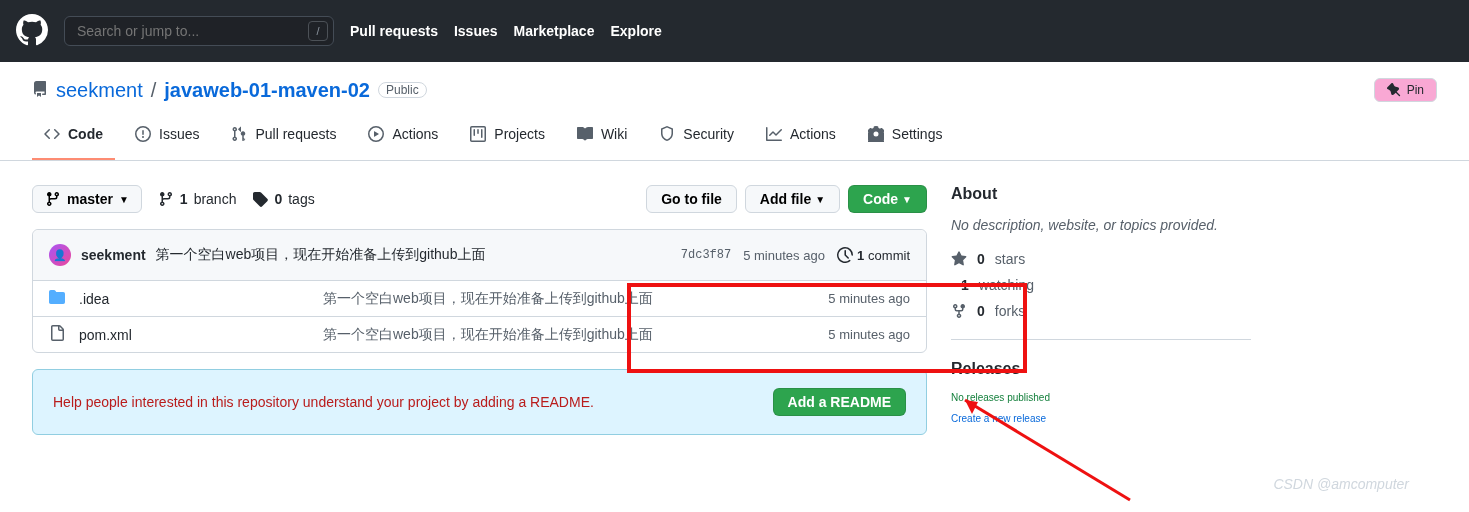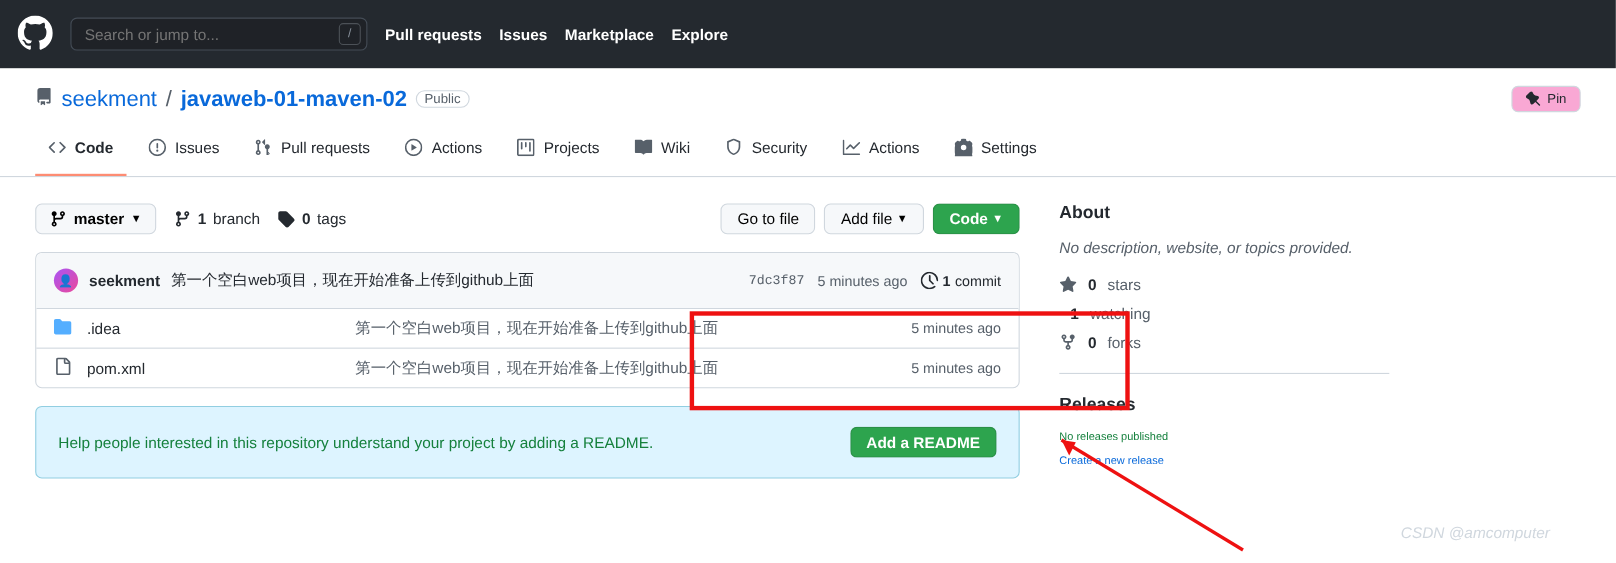--- a/index.html
+++ b/index.html
@@ -16,48 +16,48 @@
 .repotitle{display:flex;align-items:center;gap:8px;font-size:20px;margin-bottom:16px}
 .repotitle .oi{color:#57606a}
 .repotitle a{color:#0969da}
 .repotitle .sep{color:#57606a}
 .badge{border:1px solid #d0d7de;border-radius:2em;padding:0 7px;font-size:12px;color:#57606a;font-weight:500}
 .pin-btn{margin-left:auto;border:1px solid #d0d7de;border-radius:6px;background:#f9a8d4;padding:4px 12px;font-size:12px;display:flex;align-items:center;gap:6px;color:#24292f}
 .tabs{display:flex;gap:8px}
 .tab{display:flex;align-items:center;gap:8px;padding:8px 12px 16px;color:#24292f;font-size:14px;border-bottom:2px solid transparent}
 .tab.active{border-bottom-color:#fd8c73;font-weight:600}
 .tab svg{fill:#57606a}
-.container{display:flex;padding:24px 0 0 32px;gap:36px}
+.container{display:flex;padding:24px 0 0 32px;gap:24px}
 .main{width:895px}
 .fileheader{display:flex;align-items:center;gap:16px;margin-bottom:16px}
 .branch-btn{border:1px solid #d0d7de;border-radius:6px;background:#f6f8fa;padding:5px 12px;display:flex;align-items:center;gap:6px;font-weight:600;font-size:14px}
 .branch-btn .caret{font-size:10px}
 .meta{display:flex;align-items:center;gap:6px;color:#24292f;font-size:14px}
 .meta b{font-weight:600}
 .fileheader-right{margin-left:auto;display:flex;gap:8px}
-.btn{border:1px solid #d0d7de;border-radius:6px;background:#f6f8fa;padding:5px 14px;font-size:14px;font-weight:400;display:flex;align-items:center;gap:4px}
+.btn{border:1px solid #d0d7de;border-radius:6px;background:#f6f8fa;padding:5px 14px;font-size:14px;font-weight:700;display:flex;align-items:center;gap:4px}
 .btn-primary{background:#2da44e;color:#fff;border-color:rgba(27,31,36,.15);font-weight:600}
 .filebox{border:1px solid #d0d7de;border-radius:6px}
 .commitbar{background:#f6f8fa;padding:14px 16px;display:flex;align-items:center;gap:10px;border-bottom:1px solid #d0d7de;border-radius:6px 6px 0 0}
 .avatar{width:22px;height:22px;border-radius:50%;background:linear-gradient(135deg,#a855f7,#ec4899);display:flex;align-items:center;justify-content:center;color:#fff;font-size:11px}
 .commitbar .author{font-weight:600}
 .commitbar .msg{color:#24292f}
 .commitbar-right{margin-left:auto;display:flex;align-items:center;gap:12px;color:#57606a;font-size:13px}
 .sha{font-family:Liberation Mono, monospace;font-size:12px}
 .row{display:flex;align-items:center;padding:8px 16px;border-bottom:1px solid #d0d7de;gap:14px}
 .row:last-child{border-bottom:none}
 .row .ficon{width:16px;color:#54aeff}
 .row .ficon.file{color:#57606a}
 .row .name{width:230px}
 .row .name a{color:#24292f}
 .row .cmsg{flex:1;color:#57606a}
 .row .time{color:#57606a;font-size:13px}
 .redbox{position:absolute;border:4px solid #e11;pointer-events:none}
 .readme-prompt{margin-top:16px;border:1px solid #91cee1;background:#ddf4ff;border-radius:6px;padding:18px 20px;display:flex;align-items:center}
-.readme-prompt .txt{color:#15803d}
+.readme-prompt .txt{color:#b91c1c}
 .sidebar{width:300px}
 .sidebar h2{font-size:16px;font-weight:600;margin-bottom:14px}
 .sidebar .desc{color:#57606a;font-style:italic;margin-bottom:18px}
 .sidestat{display:flex;align-items:center;gap:10px;margin-bottom:10px;color:#57606a;font-size:14px}
 .sidestat b{font-weight:600;color:#24292f}
 .sidebar hr{border:none;border-top:1px solid #d0d7de;margin:20px 0}
 .sidebar .sub{color:#15803d;font-size:10px;margin-bottom:6px}
 .sidebar a.link{color:#0969da;font-size:10px}
 .watermark{position:absolute;right:60px;bottom:20px;color:#d0d7de;font-size:14px;font-style:italic}
 .arrow{position:absolute;pointer-events:none}

